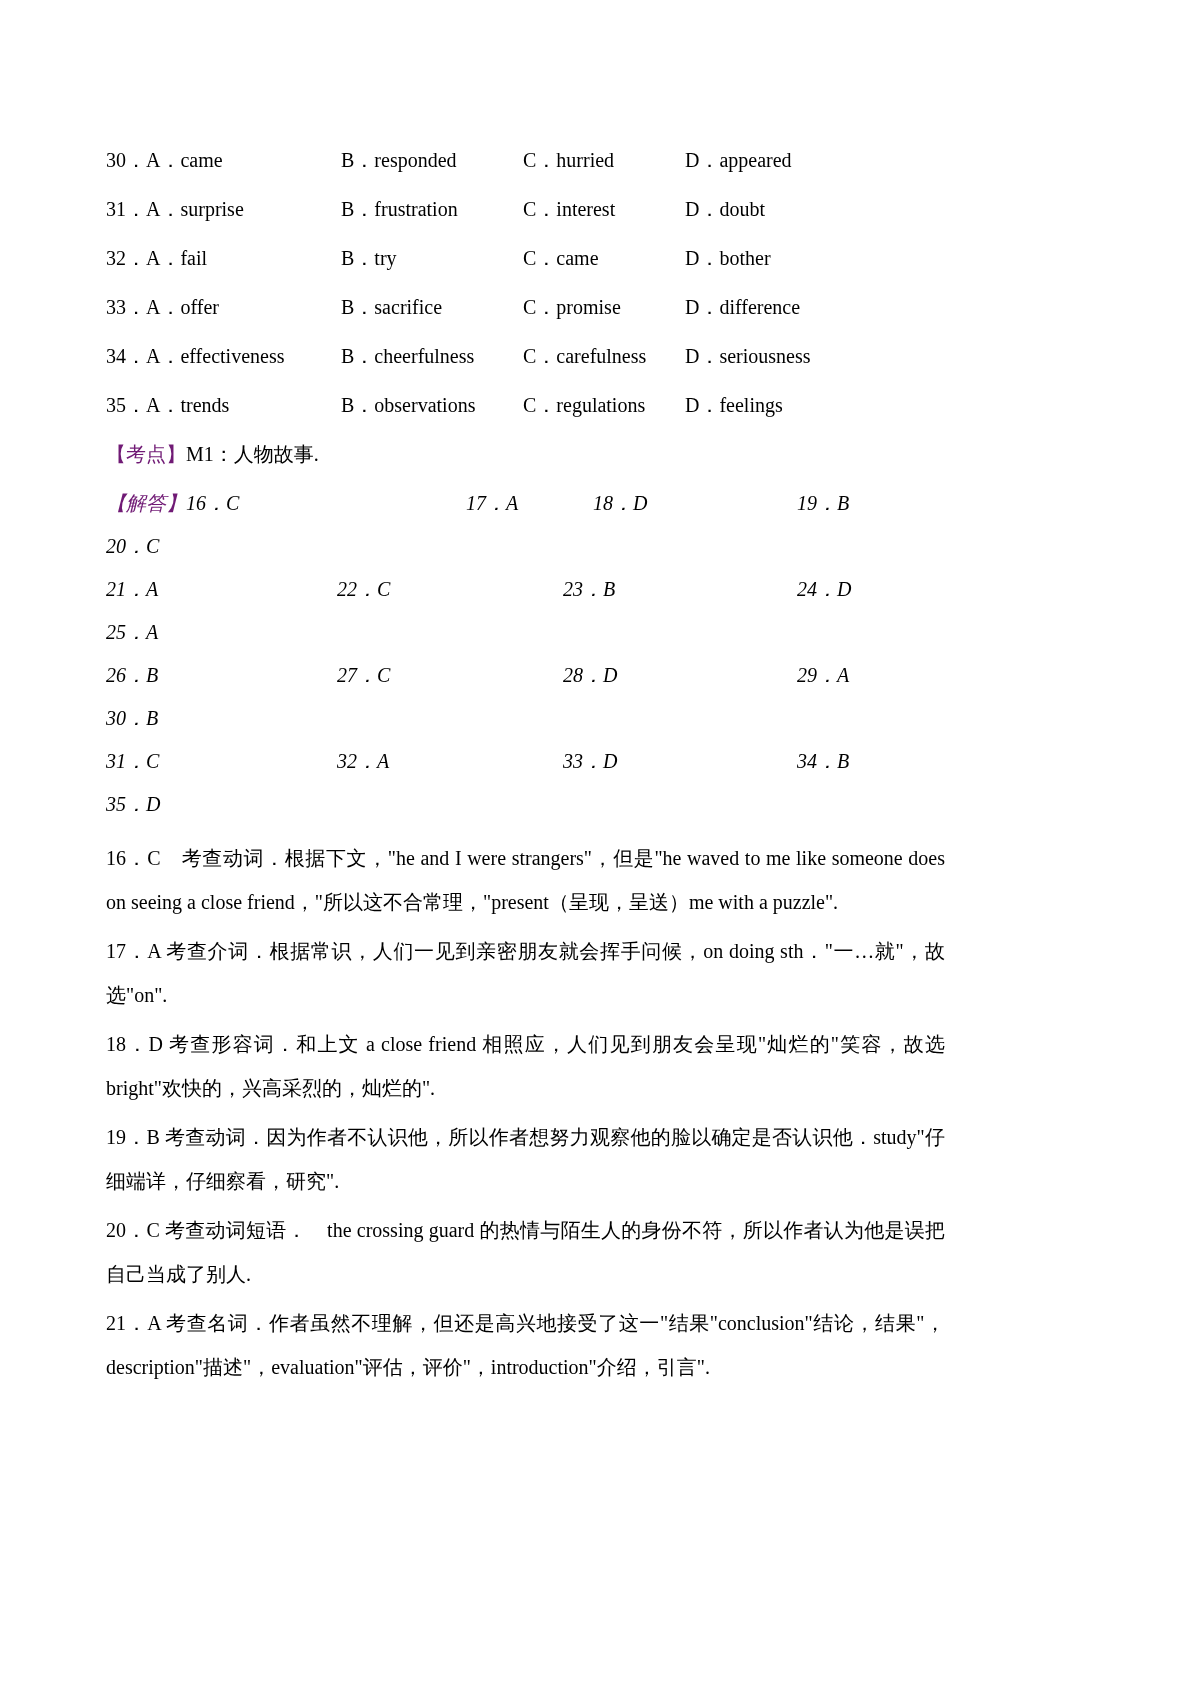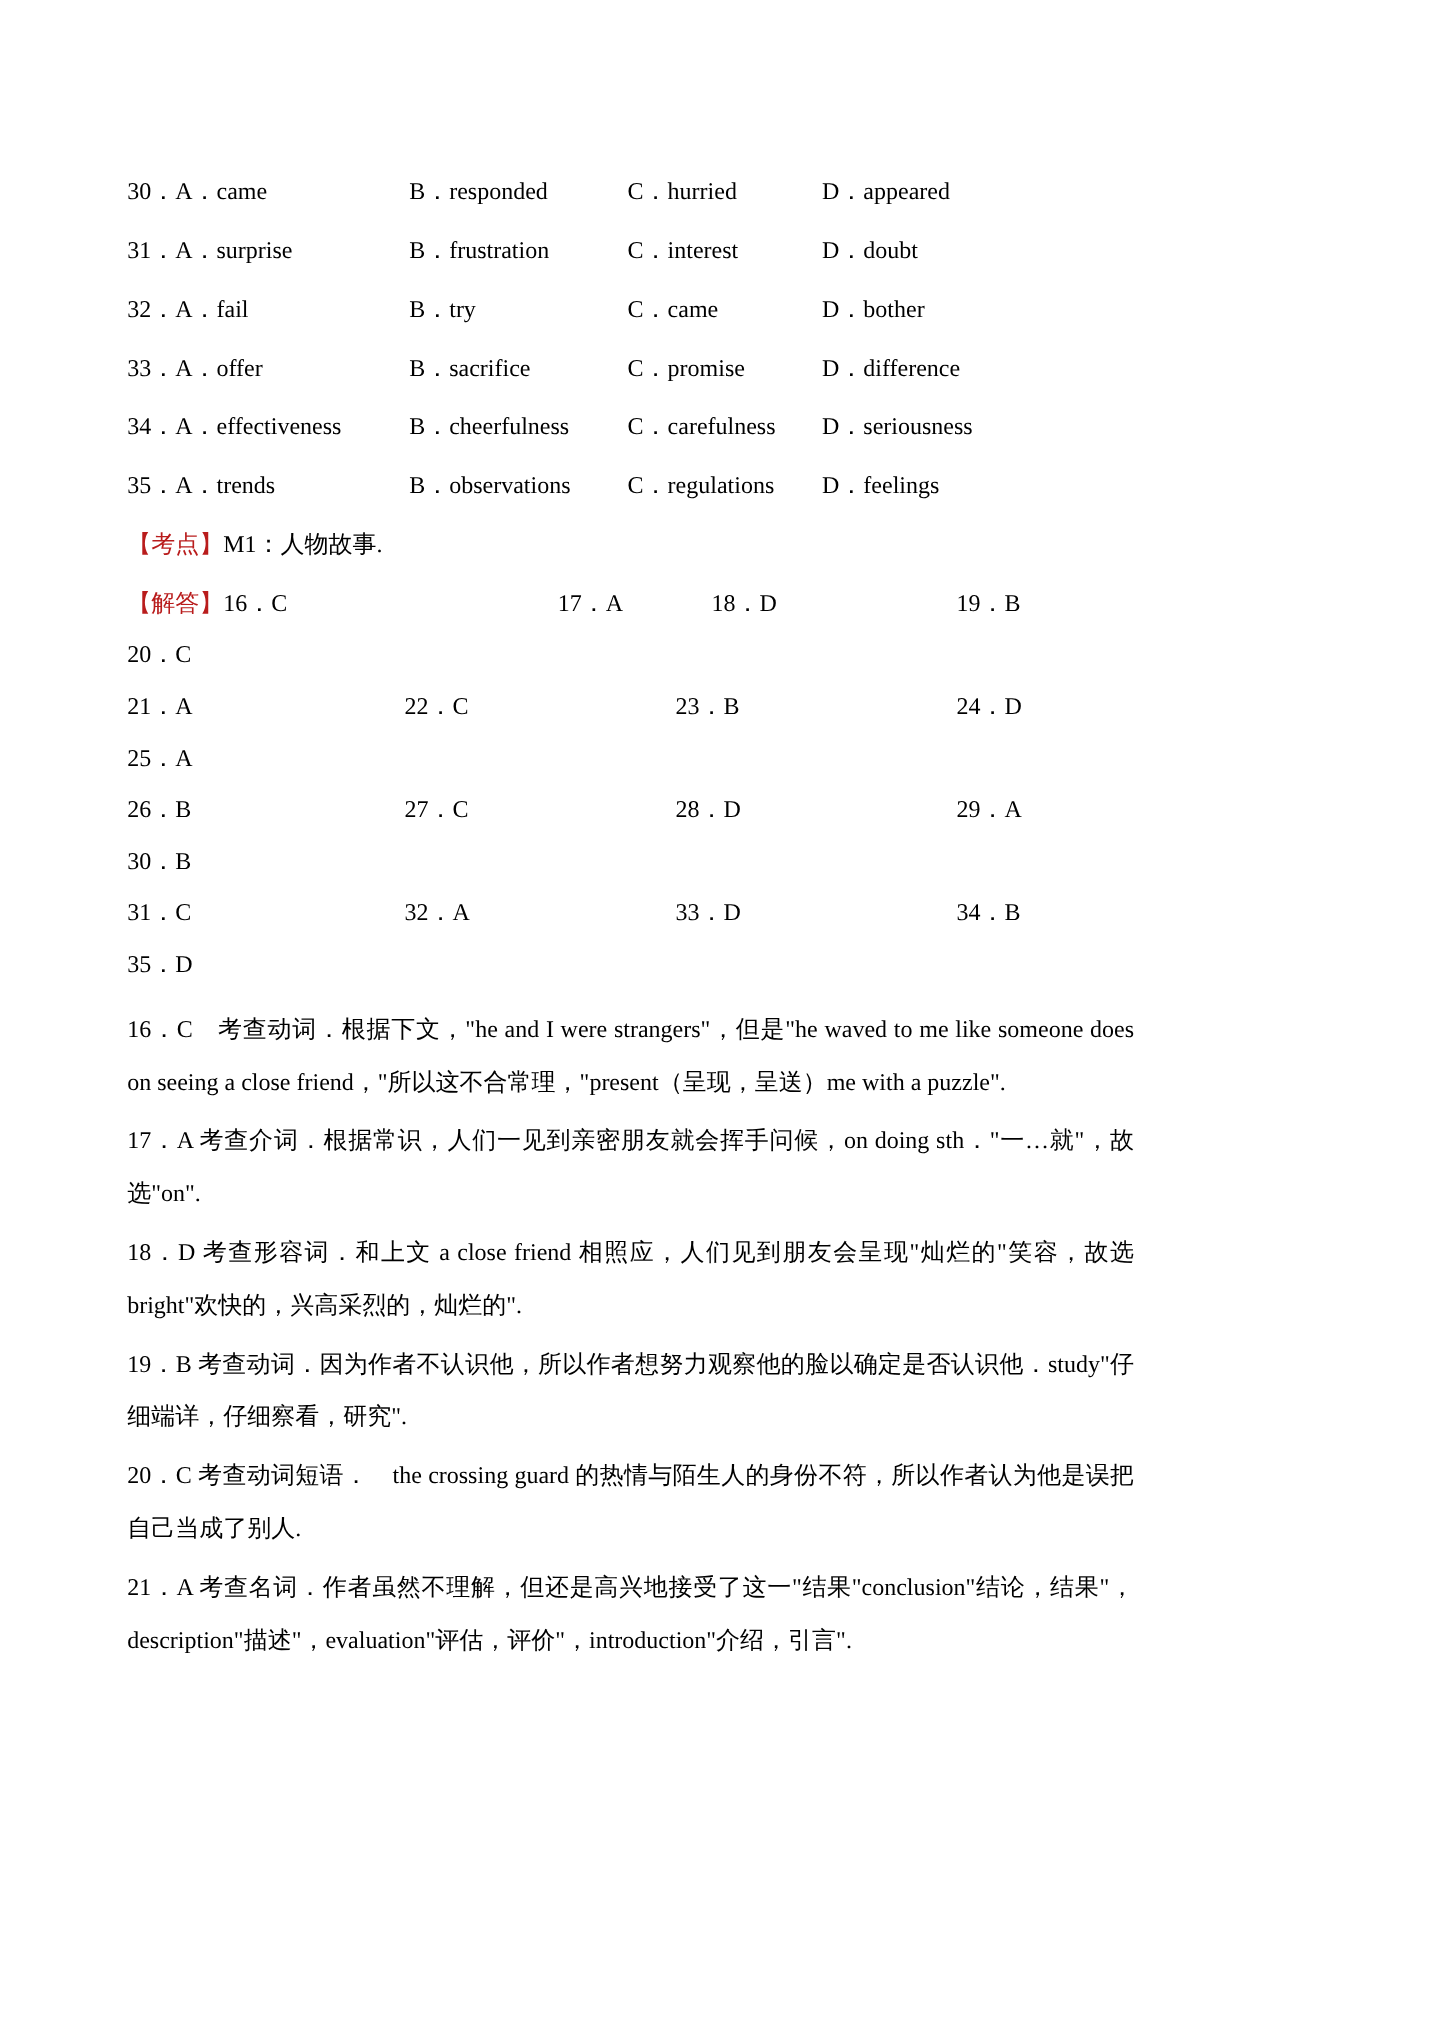--- a/index.html
+++ b/index.html
@@ -24,39 +24,40 @@
     height: 49px;
     line-height: 49px;
     font-size: 20px;
     white-space: nowrap;
   }
   .q-row .c1 { width: 235px; }
   .q-row .c2 { width: 182px; }
   .q-row .c3 { width: 162px; font-family: Liberation Serif, serif; }
   .q-row .c4 { flex: 1; }
   
-  .blue { color: #b91c1c; }
+  .blue { color: #701a75; }
   .kaodian {
     font-size: 20px;
     line-height: 47px;
     margin-top: 1px;
   }
   .fenxi {
     font-size: 20px;
     line-height: 52px;
     text-align: justify;
   }
   
   .answers { margin-top: 4px; }
   .a-row {
     display: flex;
     height: 43px;
     line-height: 43px;
     font-size: 20px;
     white-space: nowrap;
+    font-style: italic;
   }
   .a-row .aw1 { width: 285px; }
   .a-row .aw2 { width: 202px; text-align: center; }
   .a-row .aw3 { width: 204px; }
   .a-row .bw1 { width: 231px; }
   .a-row .bw2 { width: 226px; }
   .a-row .bw3 { width: 234px; }
   .a-row .last { flex: 1; }
   
   .explanations { margin-top: 10px; }

